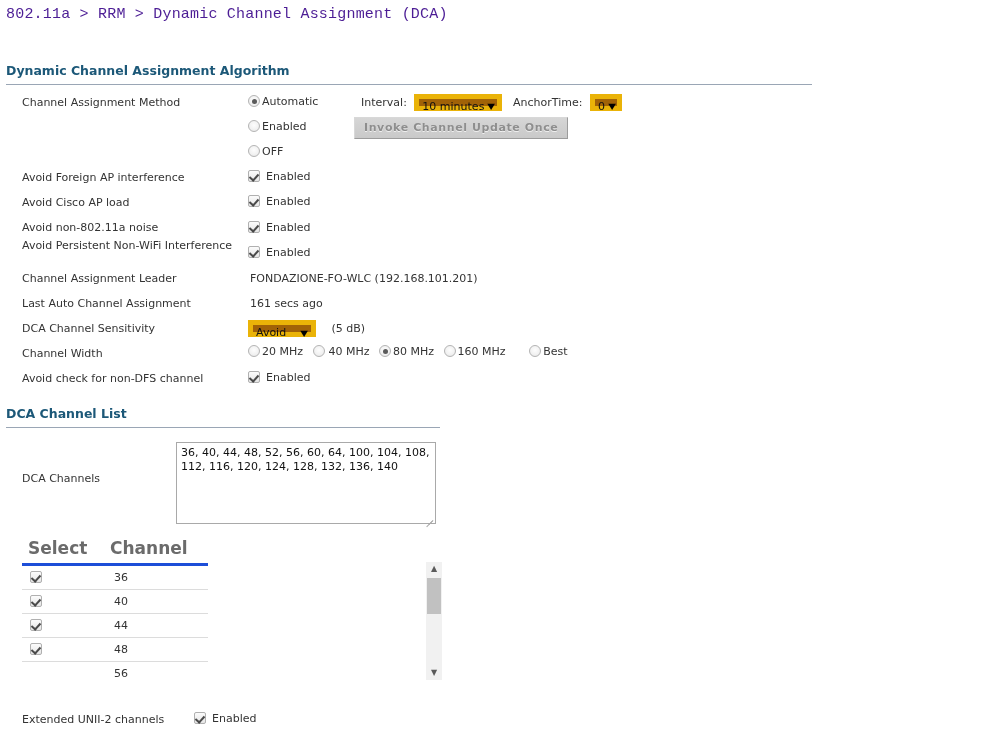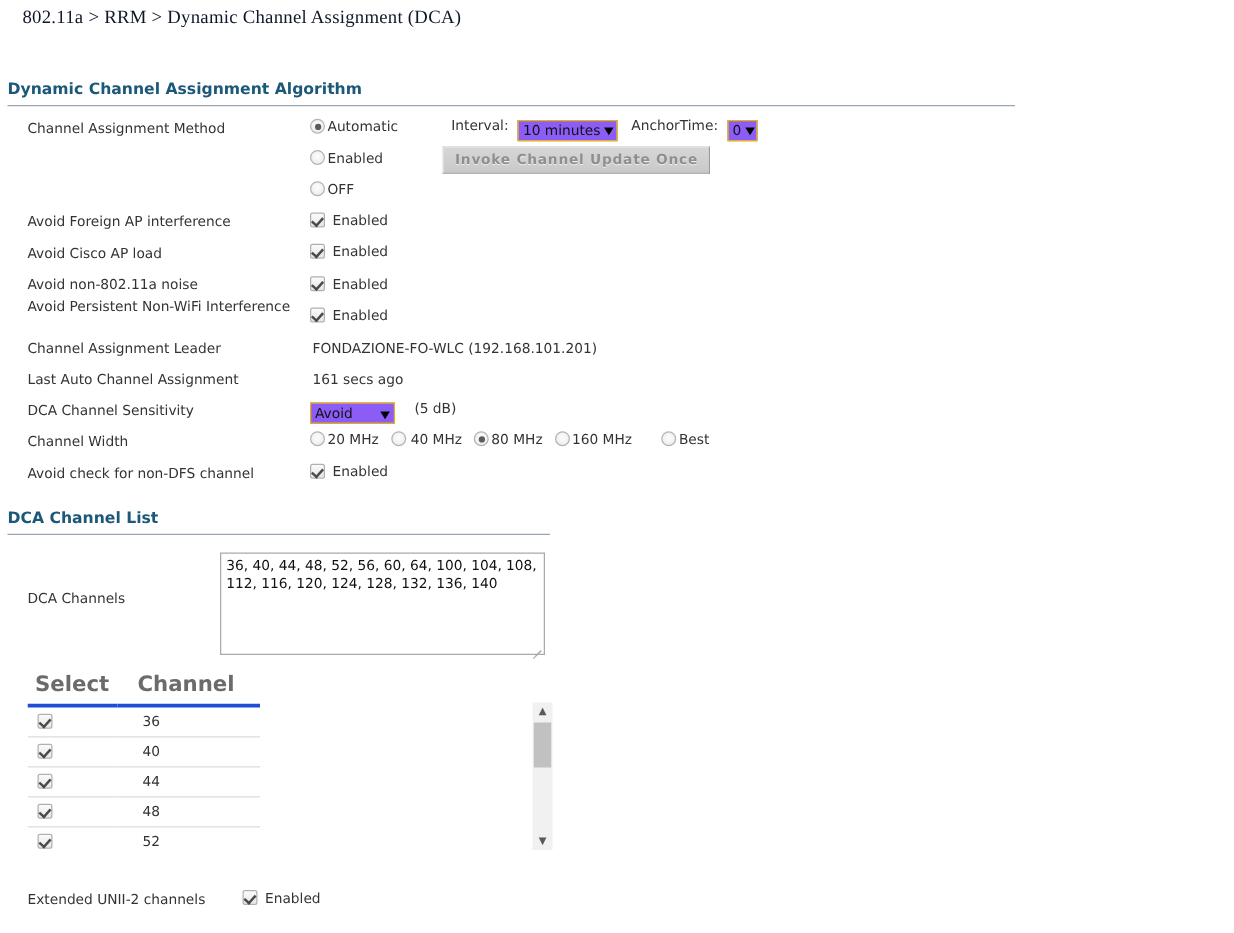--- a/index.html
+++ b/index.html
@@ -13,25 +13,25 @@
     position: relative;
     font-family: "DejaVu Sans", "Liberation Sans", sans-serif;
     font-size: 11px;
     color: #333333;
     overflow: hidden;
   }
 
   
   .breadcrumb {
     position: absolute;
-    left: 18px;
+    left: 6px;
     top: 6px;
-    font-family: Liberation Serif, serif;
+    font-family: Liberation Mono, monospace;
     font-size: 15px;
-    color: #0f172a;
+    color: #4c1d95;
     white-space: nowrap;
     letter-spacing: 0.2px;
   }
 
   
   .section-head {
     position: absolute;
     font-family: "DejaVu Sans", "Liberation Sans", sans-serif;
     font-size: 12.5px;
     font-weight: bold;
@@ -108,22 +108,22 @@
     height: 7px;
     border: solid #4a4a4a;
     border-width: 0 2px 2px 0;
     transform: rotate(42deg);
   }
 
   
   .sel {
     display: inline-block;
     box-sizing: border-box;
-    border: 1px solid #eab308;
-    background: #8b5cf6;
+    border: 5px solid #eab308;
+    background: #a16207;
     font-family: "DejaVu Sans", "Liberation Sans", sans-serif;
     font-size: 11px;
     color: #111;
     height: 17px;
     line-height: 15px;
     padding: 0 2px 0 3px;
     vertical-align: -4px;
     position: relative;
     white-space: nowrap;
   }
@@ -353,24 +353,20 @@
         </tr>
         <tr>
           <td class="c-sel"><span class="cbox checked"></span></td>
           <td class="c-ch">44</td>
         </tr>
         <tr>
           <td class="c-sel"><span class="cbox checked"></span></td>
           <td class="c-ch">48</td>
         </tr>
         <tr>
-          <td class="c-sel"><span class="cbox checked"></span></td>
-          <td class="c-ch">52</td>
-        </tr>
-        <tr>
           <td class="c-sel"></td>
           <td class="c-ch">56</td>
         </tr>
       </tbody>
   </table>
 </div>
 
 <div class="sbar" style="left:426px; top:562px; width:16px; height:118px;">
   <div class="sb-arrow up">▲</div>
   <div class="thumb" style="top:16px; width:14px; height:36px;"></div>

